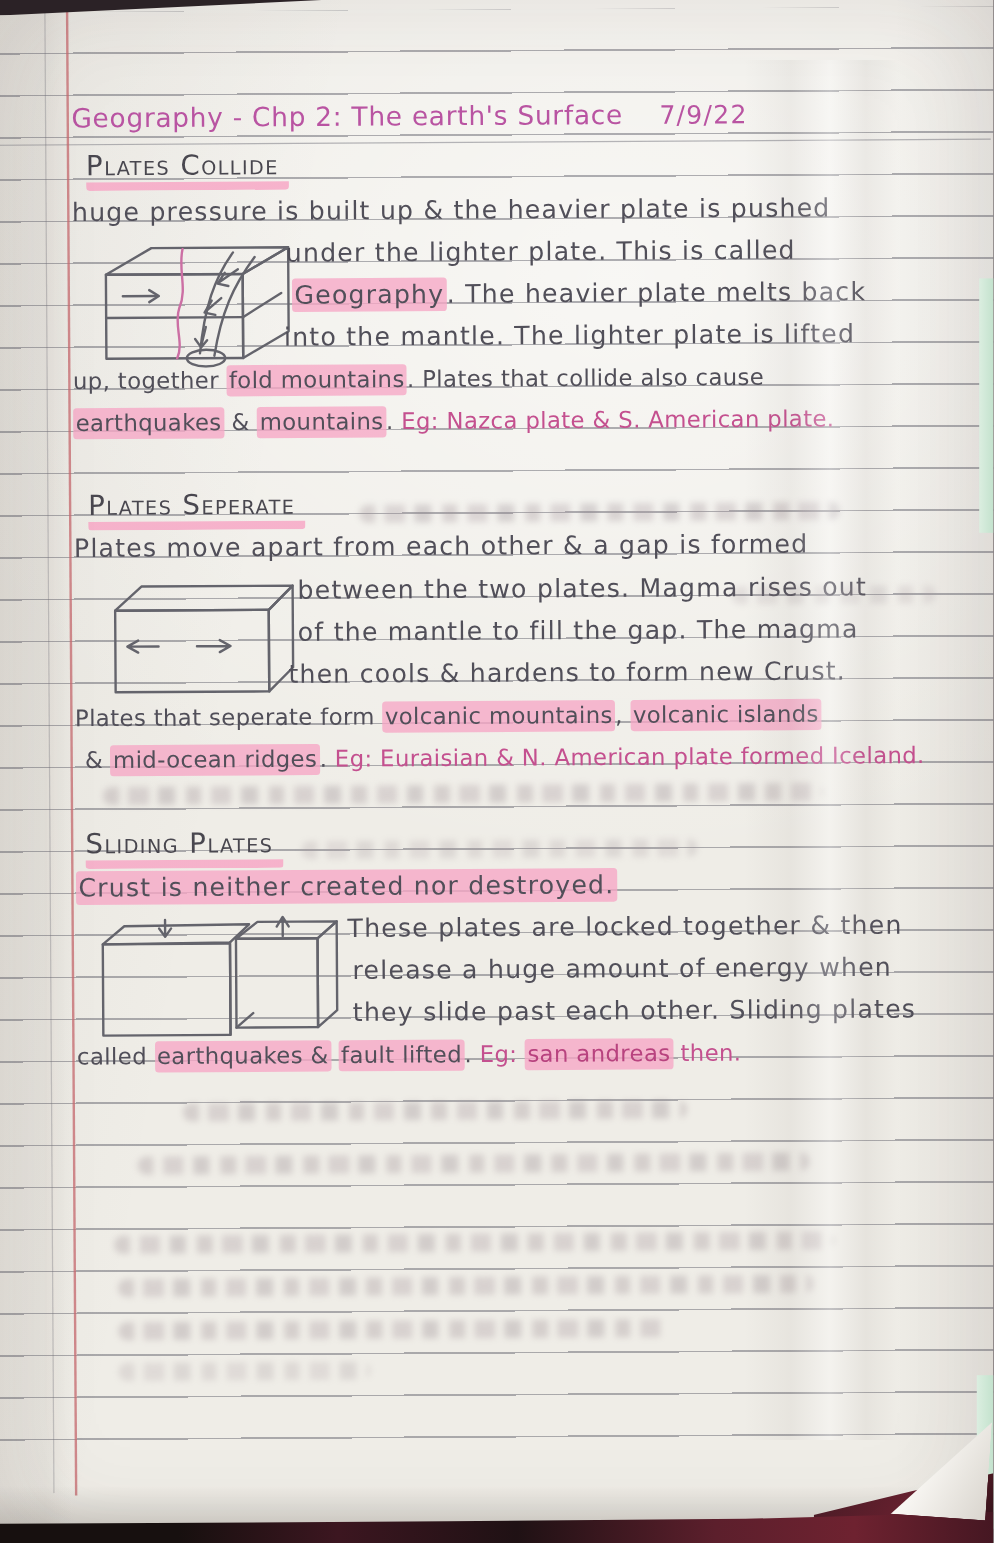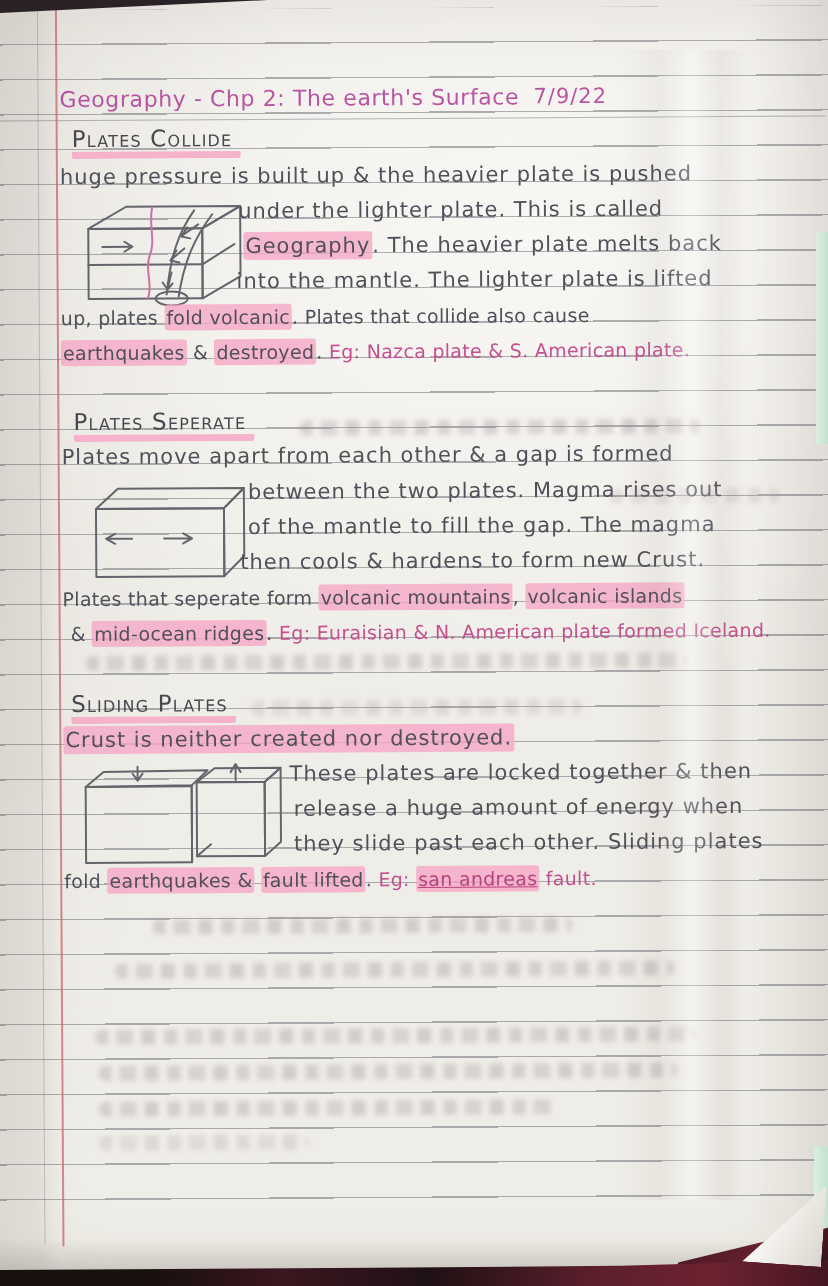--- a/index.html
+++ b/index.html
@@ -40,21 +40,21 @@
   .tight{font-size:19px;letter-spacing:0.3px;}
   .title{color:#b954a2;font-size:22px;letter-spacing:0.6px;}
   .date{color:#b954a2;font-size:21px;}
   .heading{position:absolute;height:30px;line-height:30px;white-space:pre;
       color:#49474f;font-variant:small-caps;font-size:23px;letter-spacing:1.2px;
       background-image:linear-gradient(rgba(247,168,198,0.85), rgba(247,168,198,0.85));
       background-size:100% 7px;background-position:0 100%;background-repeat:no-repeat;
       padding:0 8px 5px 0;border-radius:3px;}
   .h{background:rgba(246,166,197,0.78);border-radius:3px;padding:2px 2px;}
   .p{color:#c4508f;}
-  .ph{color:#b8437f;background:rgba(246,166,197,0.78);border-radius:3px;padding:2px 2px;text-decoration:underline;}
+  .ph{color:#b8437f;background:rgba(246,166,197,0.78);border-radius:3px;padding:2px 2px;}
 
   
   .diag{position:absolute;}
   .diag path,.diag line,.diag ellipse{fill:none;stroke:#64646c;stroke-width:2;
       stroke-linecap:round;stroke-linejoin:round;}
   .diag .pinkline{stroke:#cc6fa4;}
 
   
   .ghost{position:absolute;height:15px;border-radius:7px;filter:blur(2.6px);opacity:0.30;
     background:repeating-linear-gradient(to right,
@@ -85,21 +85,21 @@
 
 <div class="photo">
   <div class="paper">
     <div class="sheet">
       <div class="lines"></div>
       <div class="double-line"></div>
       <div class="edge-line"></div>
       <div class="margin-line"></div>
 
       <div class="tl title" style="left:62px;top:84px">Geography - Chp 2: The earth's Surface</div>
-      <div class="tl date" style="left:536px;top:84px">7/9/22</div>
+      <div class="tl date" style="left:552px;top:84px">7/9/22</div>
 
       <div class="heading" style="left:74px;top:122px">Plates Collide</div>
 
       <div class="tl" style="left:62px;top:162px"><span>huge pressure is built up &amp; the heavier plate is pushed</span></div>
 
       <svg class="diag" style="left:76px;top:197px" width="172" height="108" viewBox="0 0 172 108">
         <path d="M14,30 L52,8 L166,8 L128,30 Z"></path>
         <path d="M14,30 H128 V100 H14 Z"></path>
         <path d="M128,30 L166,8 L166,78 L128,100 Z"></path>
         <path d="M14,66 H128"></path>
@@ -111,22 +111,22 @@
         <path d="M138,16 C120,40 110,62 104,98"></path>
         <path d="M124,26 L108,37 M113,29 L107,38 L116,40"></path>
         <path d="M110,50 L97,61 M102,52 L96,62 L105,64"></path>
         <path d="M97,74 L93,90 M88,84 L93,91 L98,85"></path>
         <ellipse cx="97" cy="100" rx="16" ry="7"></ellipse>
       </svg>
 
       <div class="tl" style="left:240px;top:197px"><span>under the lighter plate. This is called</span></div>
       <div class="tl" style="left:245px;top:232px"><span class="h">Geography</span><span>. The heavier plate melts back</span></div>
       <div class="tl" style="left:238px;top:267px"><span>into the mantle. The lighter plate is lifted</span></div>
-      <div class="tl tight" style="left:62px;top:303px"><span>up, plates </span><span class="h">fold volcanic</span><span>. Plates that collide also cause</span></div>
-      <div class="tl tight" style="left:62px;top:338px"><span class="h">earthquakes</span><span> &amp; </span><span class="h">destroyed</span><span>. </span><span class="p">Eg: Nazca plate &amp; S. American plate.</span></div>
+      <div class="tl tight" style="left:62px;top:303px"><span>up, together </span><span class="h">fold mountains</span><span>. Plates that collide also cause</span></div>
+      <div class="tl tight" style="left:62px;top:338px"><span class="h">earthquakes</span><span> &amp; </span><span class="h">mountains</span><span>. </span><span class="p">Eg: Nazca plate &amp; S. American plate.</span></div>
 
       <div class="heading" style="left:74px;top:405px">Plates Seperate</div>
 
       <div class="tl" style="left:62px;top:442px"><span>Plates move apart from each other &amp; a gap is formed</span></div>
 
       <svg class="diag" style="left:84px;top:479px" width="164" height="102" viewBox="0 0 164 102">
         <path d="M12,28 L34,8 L160,8 L140,28 Z"></path>
         <path d="M12,28 H140 V96 H12 Z"></path>
         <path d="M140,28 L160,8 L160,76 L140,96 Z"></path>
         <path d="M48,58 H24 M31,53 L22,58 L31,63"></path>
@@ -151,21 +151,21 @@
         <path d="M121,24 H189 V98 H121 Z"></path>
         <path d="M189,24 L205,10 L205,84 L189,98 Z"></path>
         <path d="M121,98 L135,86"></path>
         <path d="M62,8 V20 M57,15 L62,22 L67,15"></path>
         <path d="M160,22 V9 M155,14 L160,6 L165,14"></path>
       </svg>
 
       <div class="tl" style="left:288px;top:760px"><span>These plates are locked together &amp; then</span></div>
       <div class="tl" style="left:292px;top:795px"><span>release a huge amount of energy when</span></div>
       <div class="tl" style="left:292px;top:830px"><span>they slide past each other. Sliding plates</span></div>
-      <div class="tl tight" style="left:62px;top:866px"><span>fold </span><span class="h">earthquakes &amp;</span><span> </span><span class="h">fault lifted</span><span>. </span><span class="p">Eg: </span><span class="ph">san andreas</span><span class="p"> fault.</span></div>
+      <div class="tl tight" style="left:62px;top:866px"><span>called </span><span class="h">earthquakes &amp;</span><span> </span><span class="h">fault lifted</span><span>. </span><span class="p">Eg: </span><span class="ph">san andreas</span><span class="p"> then.</span></div>
 
       <div class="ghost" style="left:300px;top:420px;width:400px"></div>
       <div class="ghost" style="left:610px;top:490px;width:170px;opacity:0.18"></div>
       <div class="ghost" style="left:85px;top:654px;width:600px"></div>
       <div class="ghost" style="left:250px;top:700px;width:330px;opacity:0.2"></div>
       <div class="ghost" style="left:150px;top:918px;width:420px"></div>
       <div class="ghost" style="left:112px;top:962px;width:560px"></div>
       <div class="ghost" style="left:92px;top:1028px;width:600px"></div>
       <div class="ghost" style="left:95px;top:1064px;width:580px"></div>
       <div class="ghost" style="left:95px;top:1100px;width:460px"></div>

